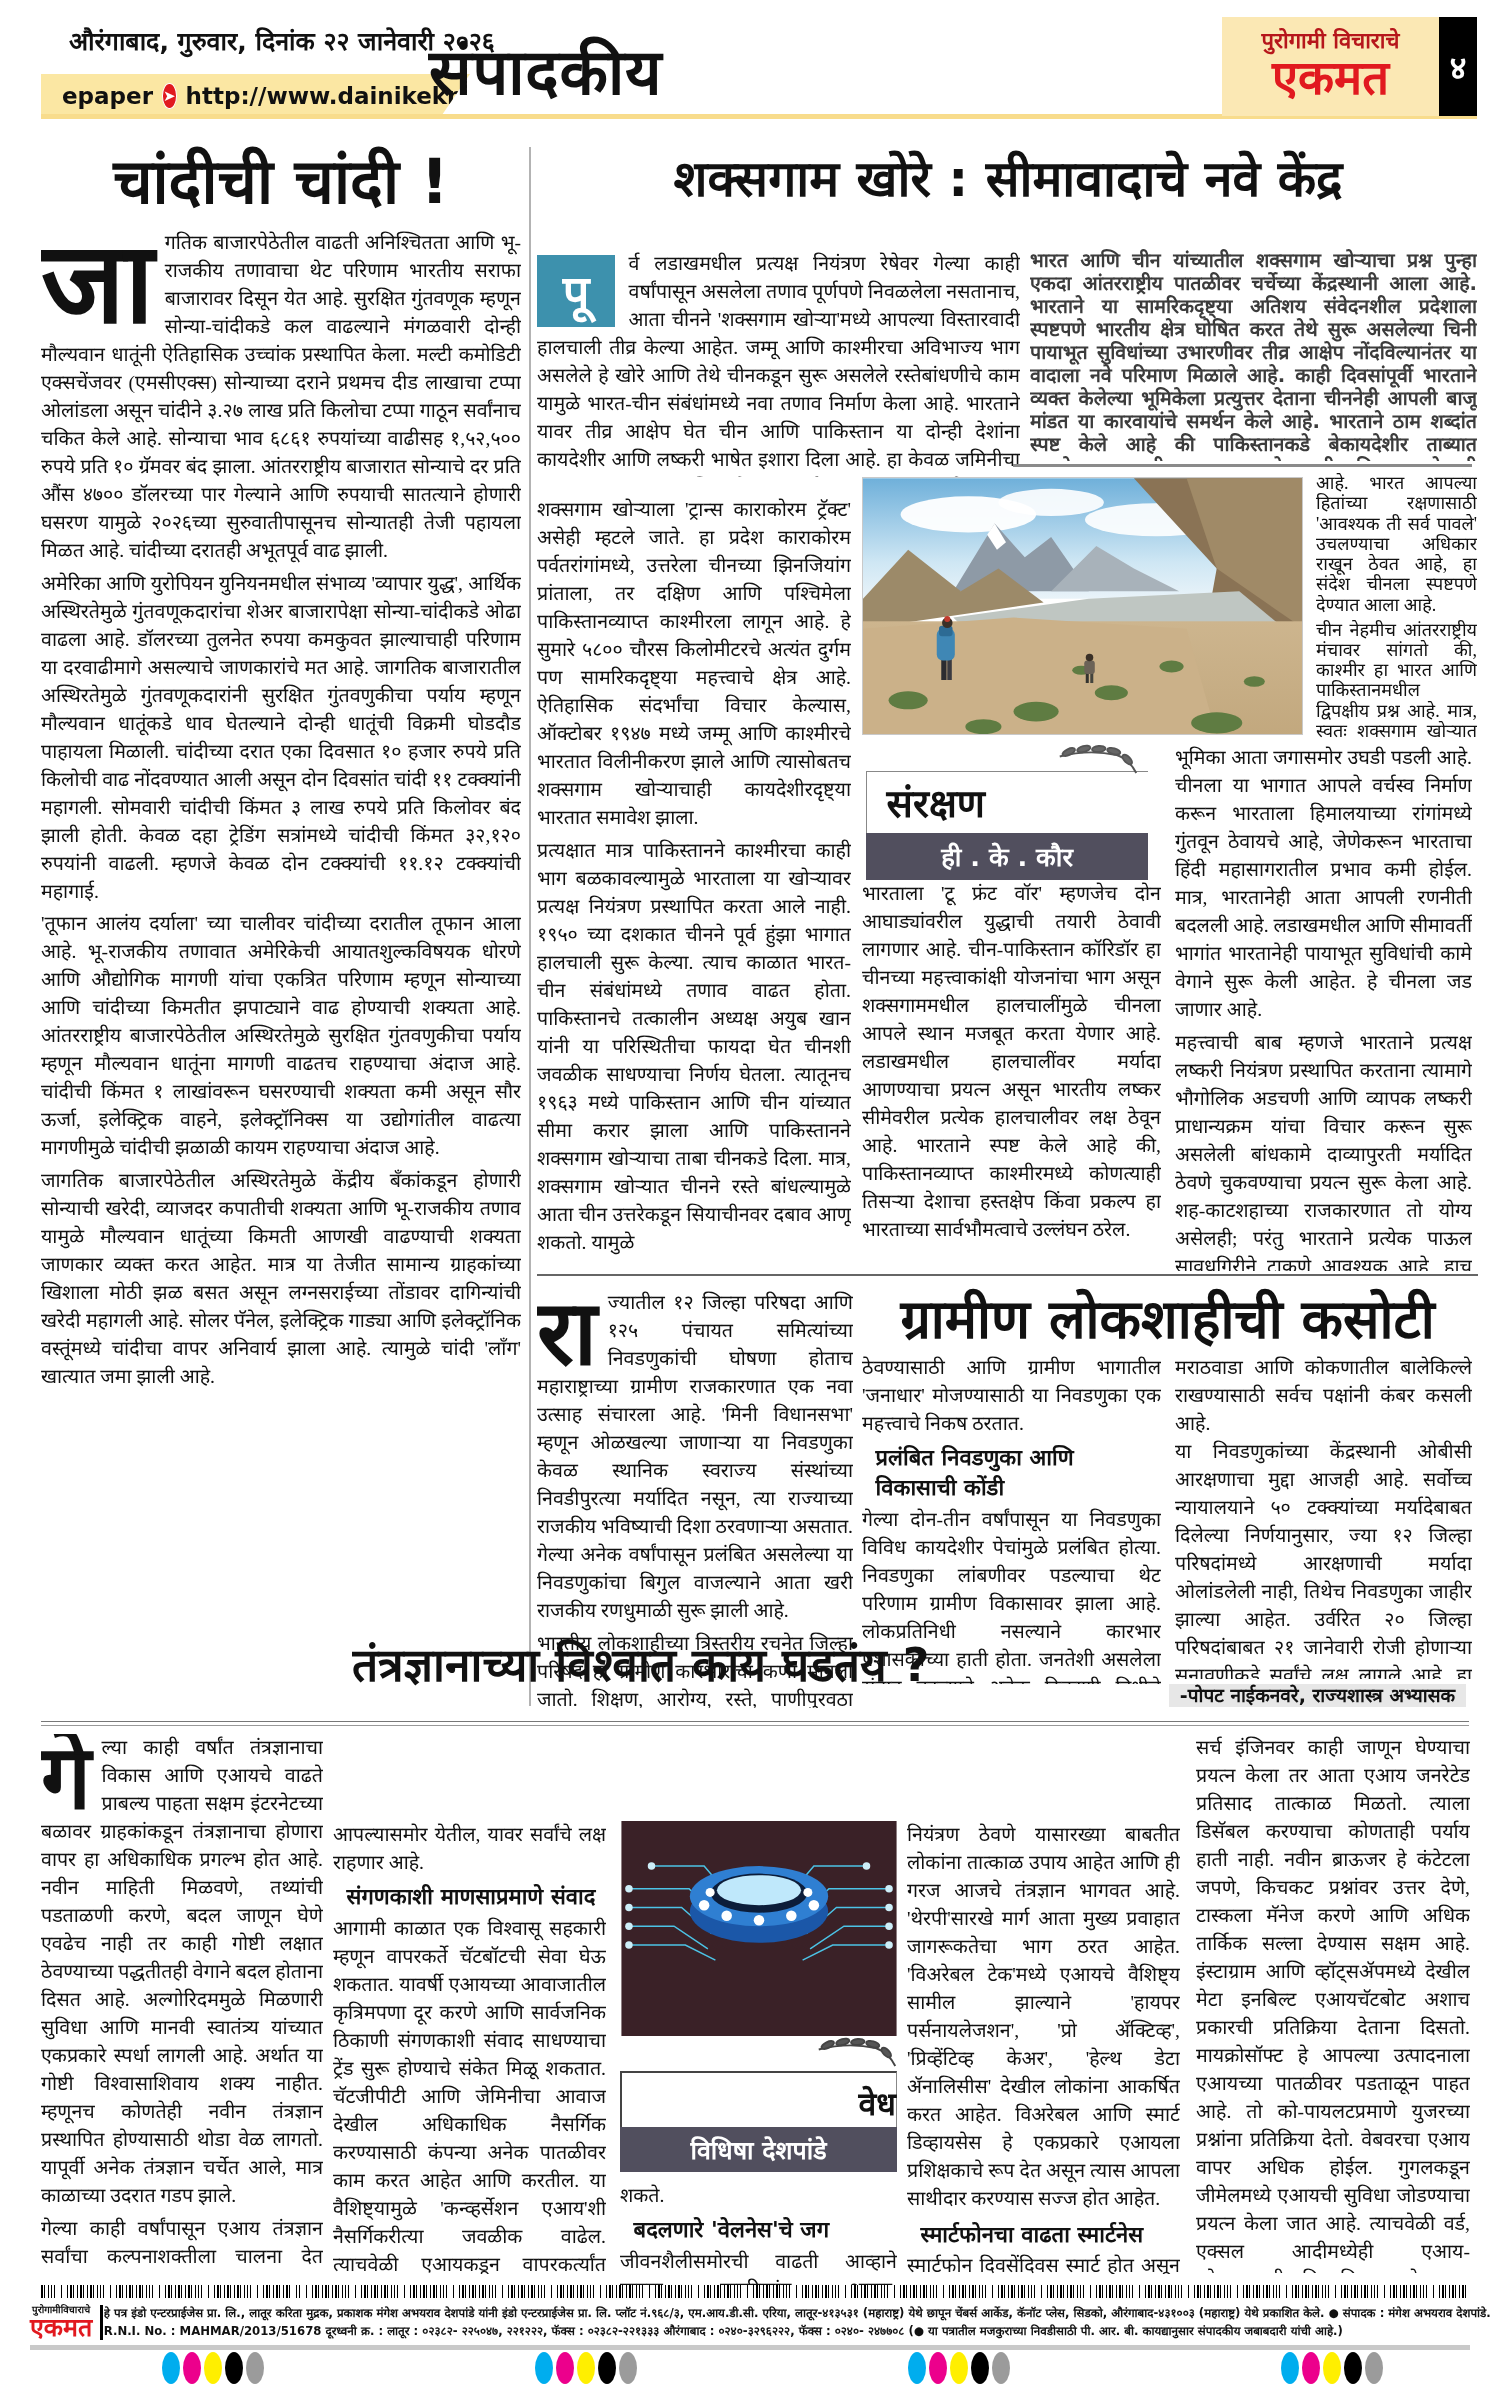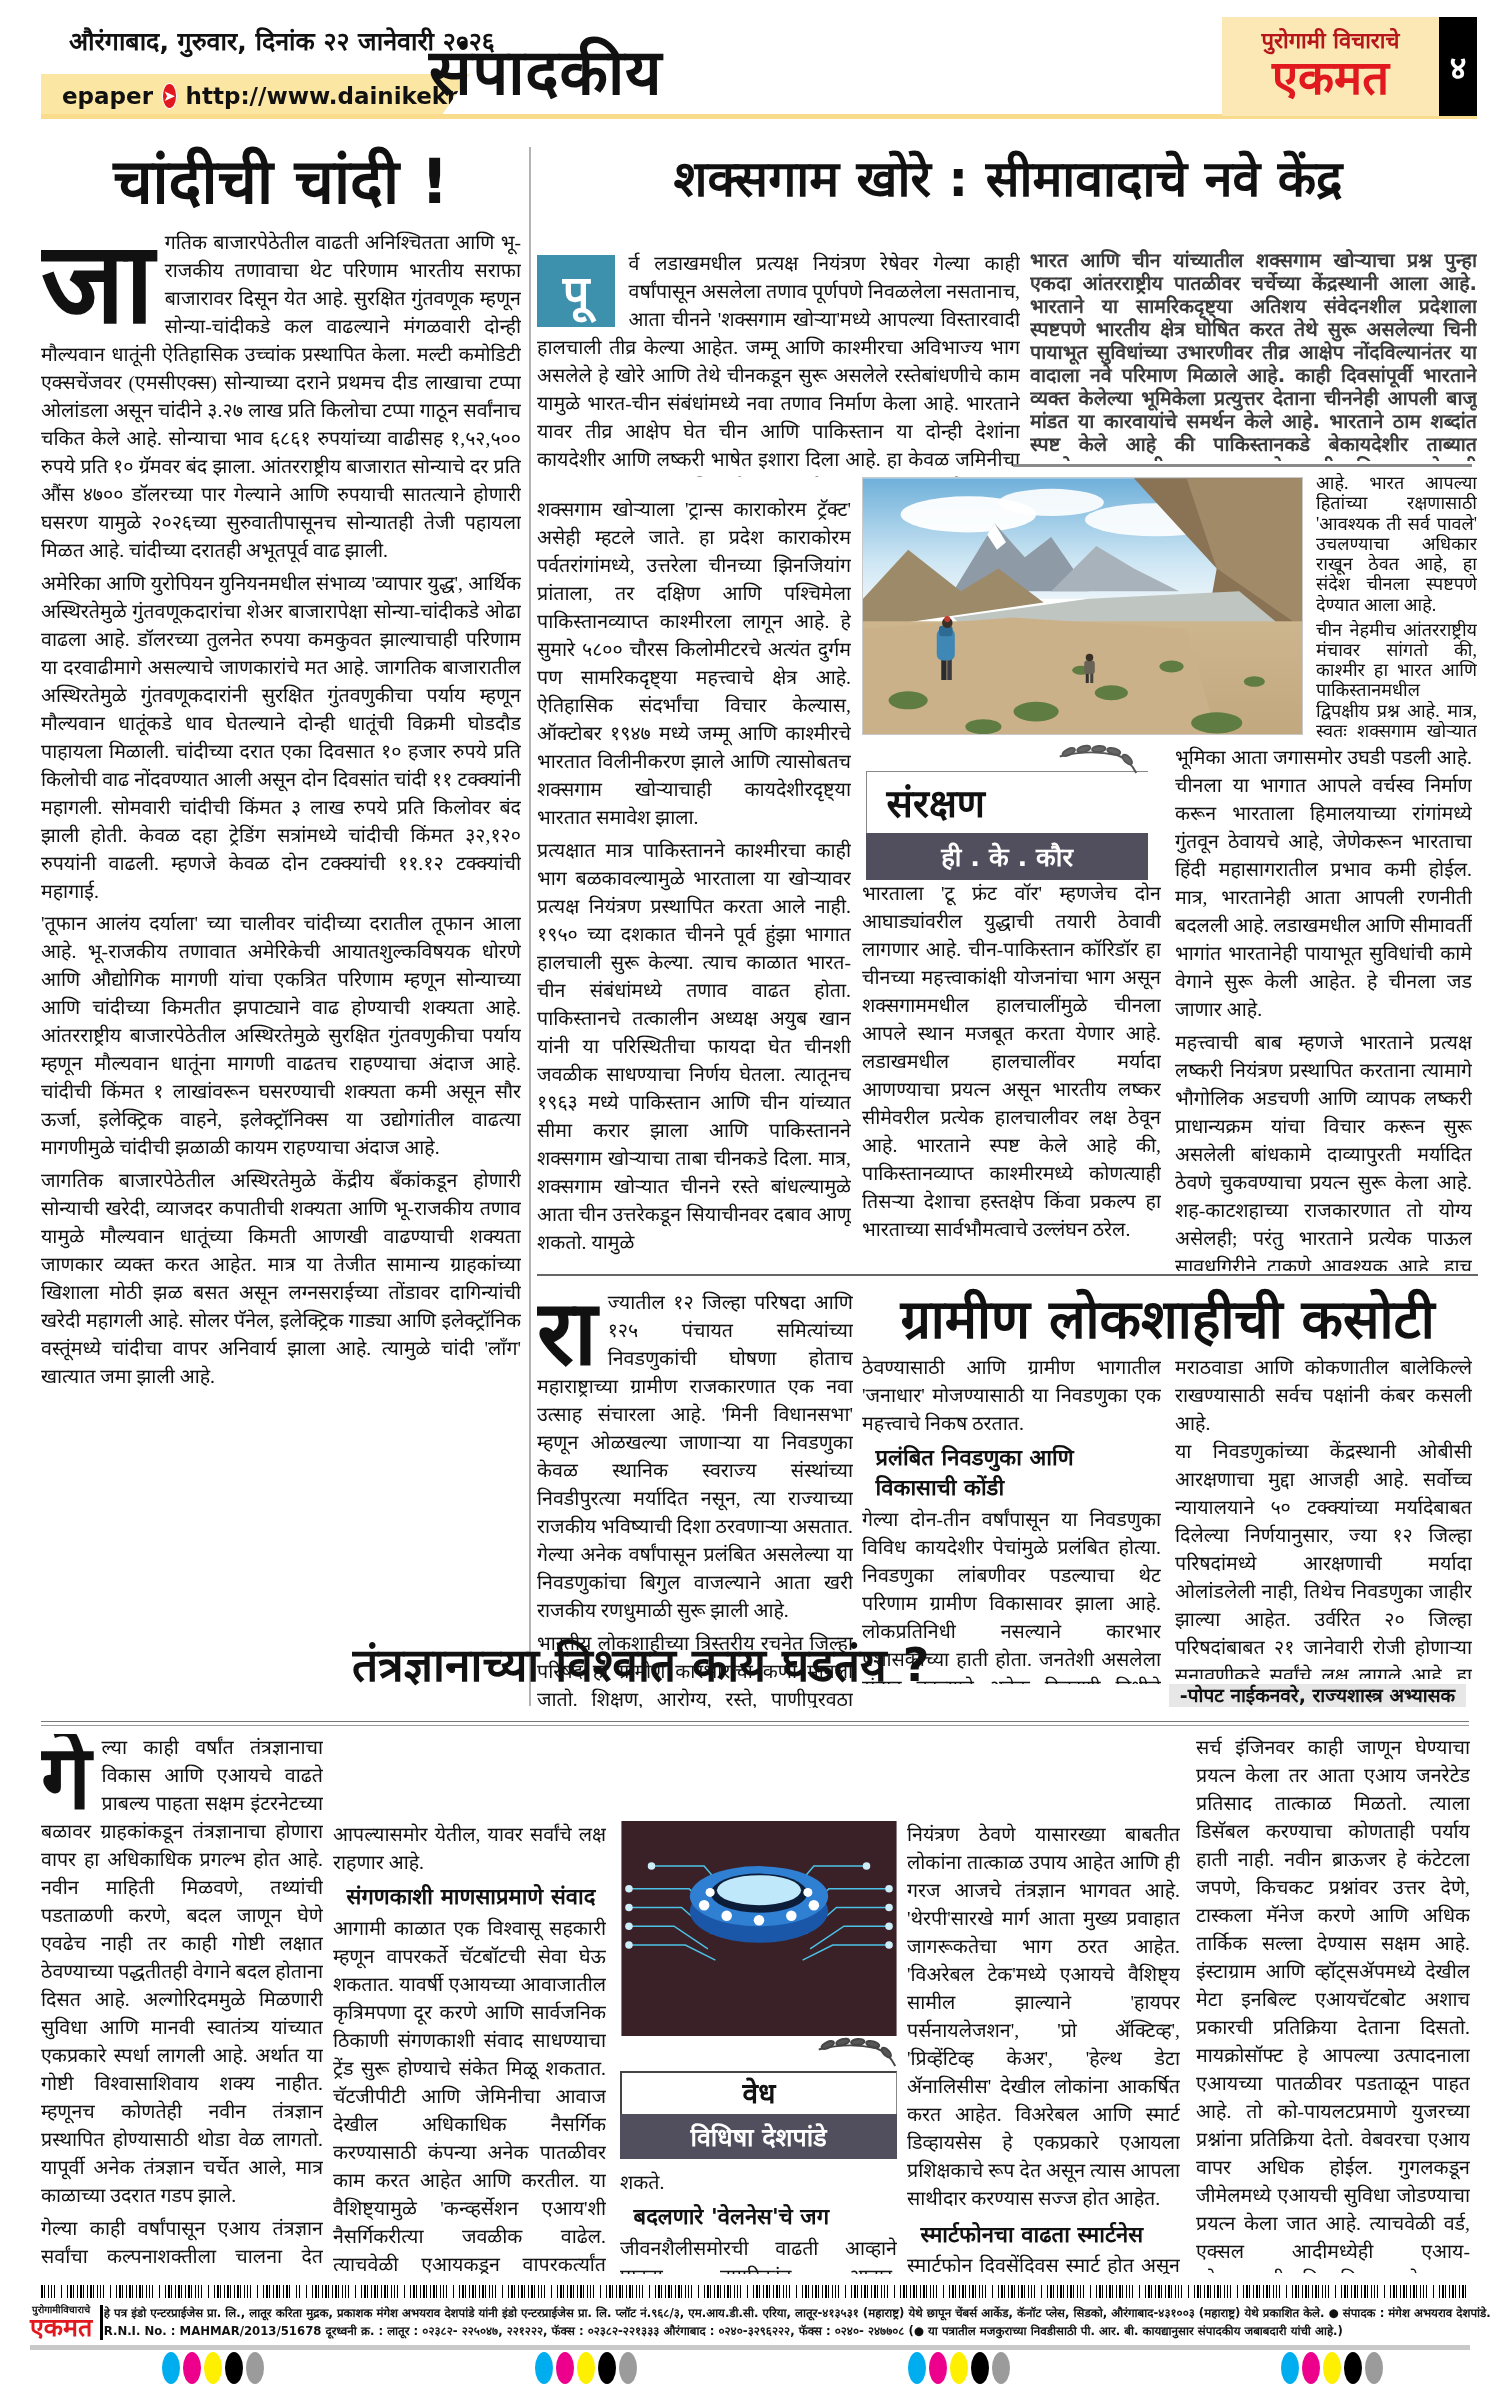--- a/index.html
+++ b/index.html
@@ -75,21 +75,21 @@
   .tech-col1 { left:41px; top:1734px; width:282px; height:539px; overflow:hidden; }
   .tech-col1 .dropcap { font-size:89px; }
   .tech-headline { left:352px; top:1632px; width:813px; font-size:46px; font-weight:900;
                    text-align:left; white-space:nowrap; overflow:hidden; }
   .tech-col2 { left:333px; top:1821px; width:273px; height:453px; overflow:hidden; }
   .tech-img { left:621px; top:1821px; width:276px; height:215px; overflow:hidden; }
   .tech-col3wrap { left:620px; top:2038px; width:277px; height:236px; }
   .vedh-card { position:relative; margin-top:33px; }
   .vedh-leaf { position:absolute; right:-3px; top:-35px; }
   .vedh-title { background:#fff; border-left:2.3px solid #444; border-top:2.3px solid #444;
-                font-size:28px; font-weight:900; text-align:center; padding:0 0 3px 0; border-right:0.8px solid #888; }
+                font-size:32px; font-weight:900; text-align:right; padding:8px 0 3px 0; border-right:0.8px solid #888; }
   .vedh-author { background:#514f5e; color:#fff; font-size:25px; font-weight:bold; text-align:center; padding:5.3px 0; }
   .tech-col3text { margin-top:10.5px; height:105px; overflow:hidden; }
   .tech-col4 { left:907px; top:1821px; width:273px; height:453px; overflow:hidden; }
   .tech-col5 { left:1196px; top:1734px; width:274px; height:539px; overflow:hidden; }
 
   
   .barcode { left:41px; top:2285px; width:1428px; height:12.8px;
              background:repeating-linear-gradient(90deg,#000 0 1.5px,#fff 1.5px 3px,#000 3px 3.8px,#fff 3.8px 6.8px,#000 6.8px 7.5px,#fff 7.5px 9.8px); }
   .imprint { left:30px; top:2303px; width:1440px; height:39px; display:flex; align-items:center; gap:1px; }
   .imprint-logo { text-align:center; line-height:1; border-right:3px solid #000; padding-right:7.5px; }

